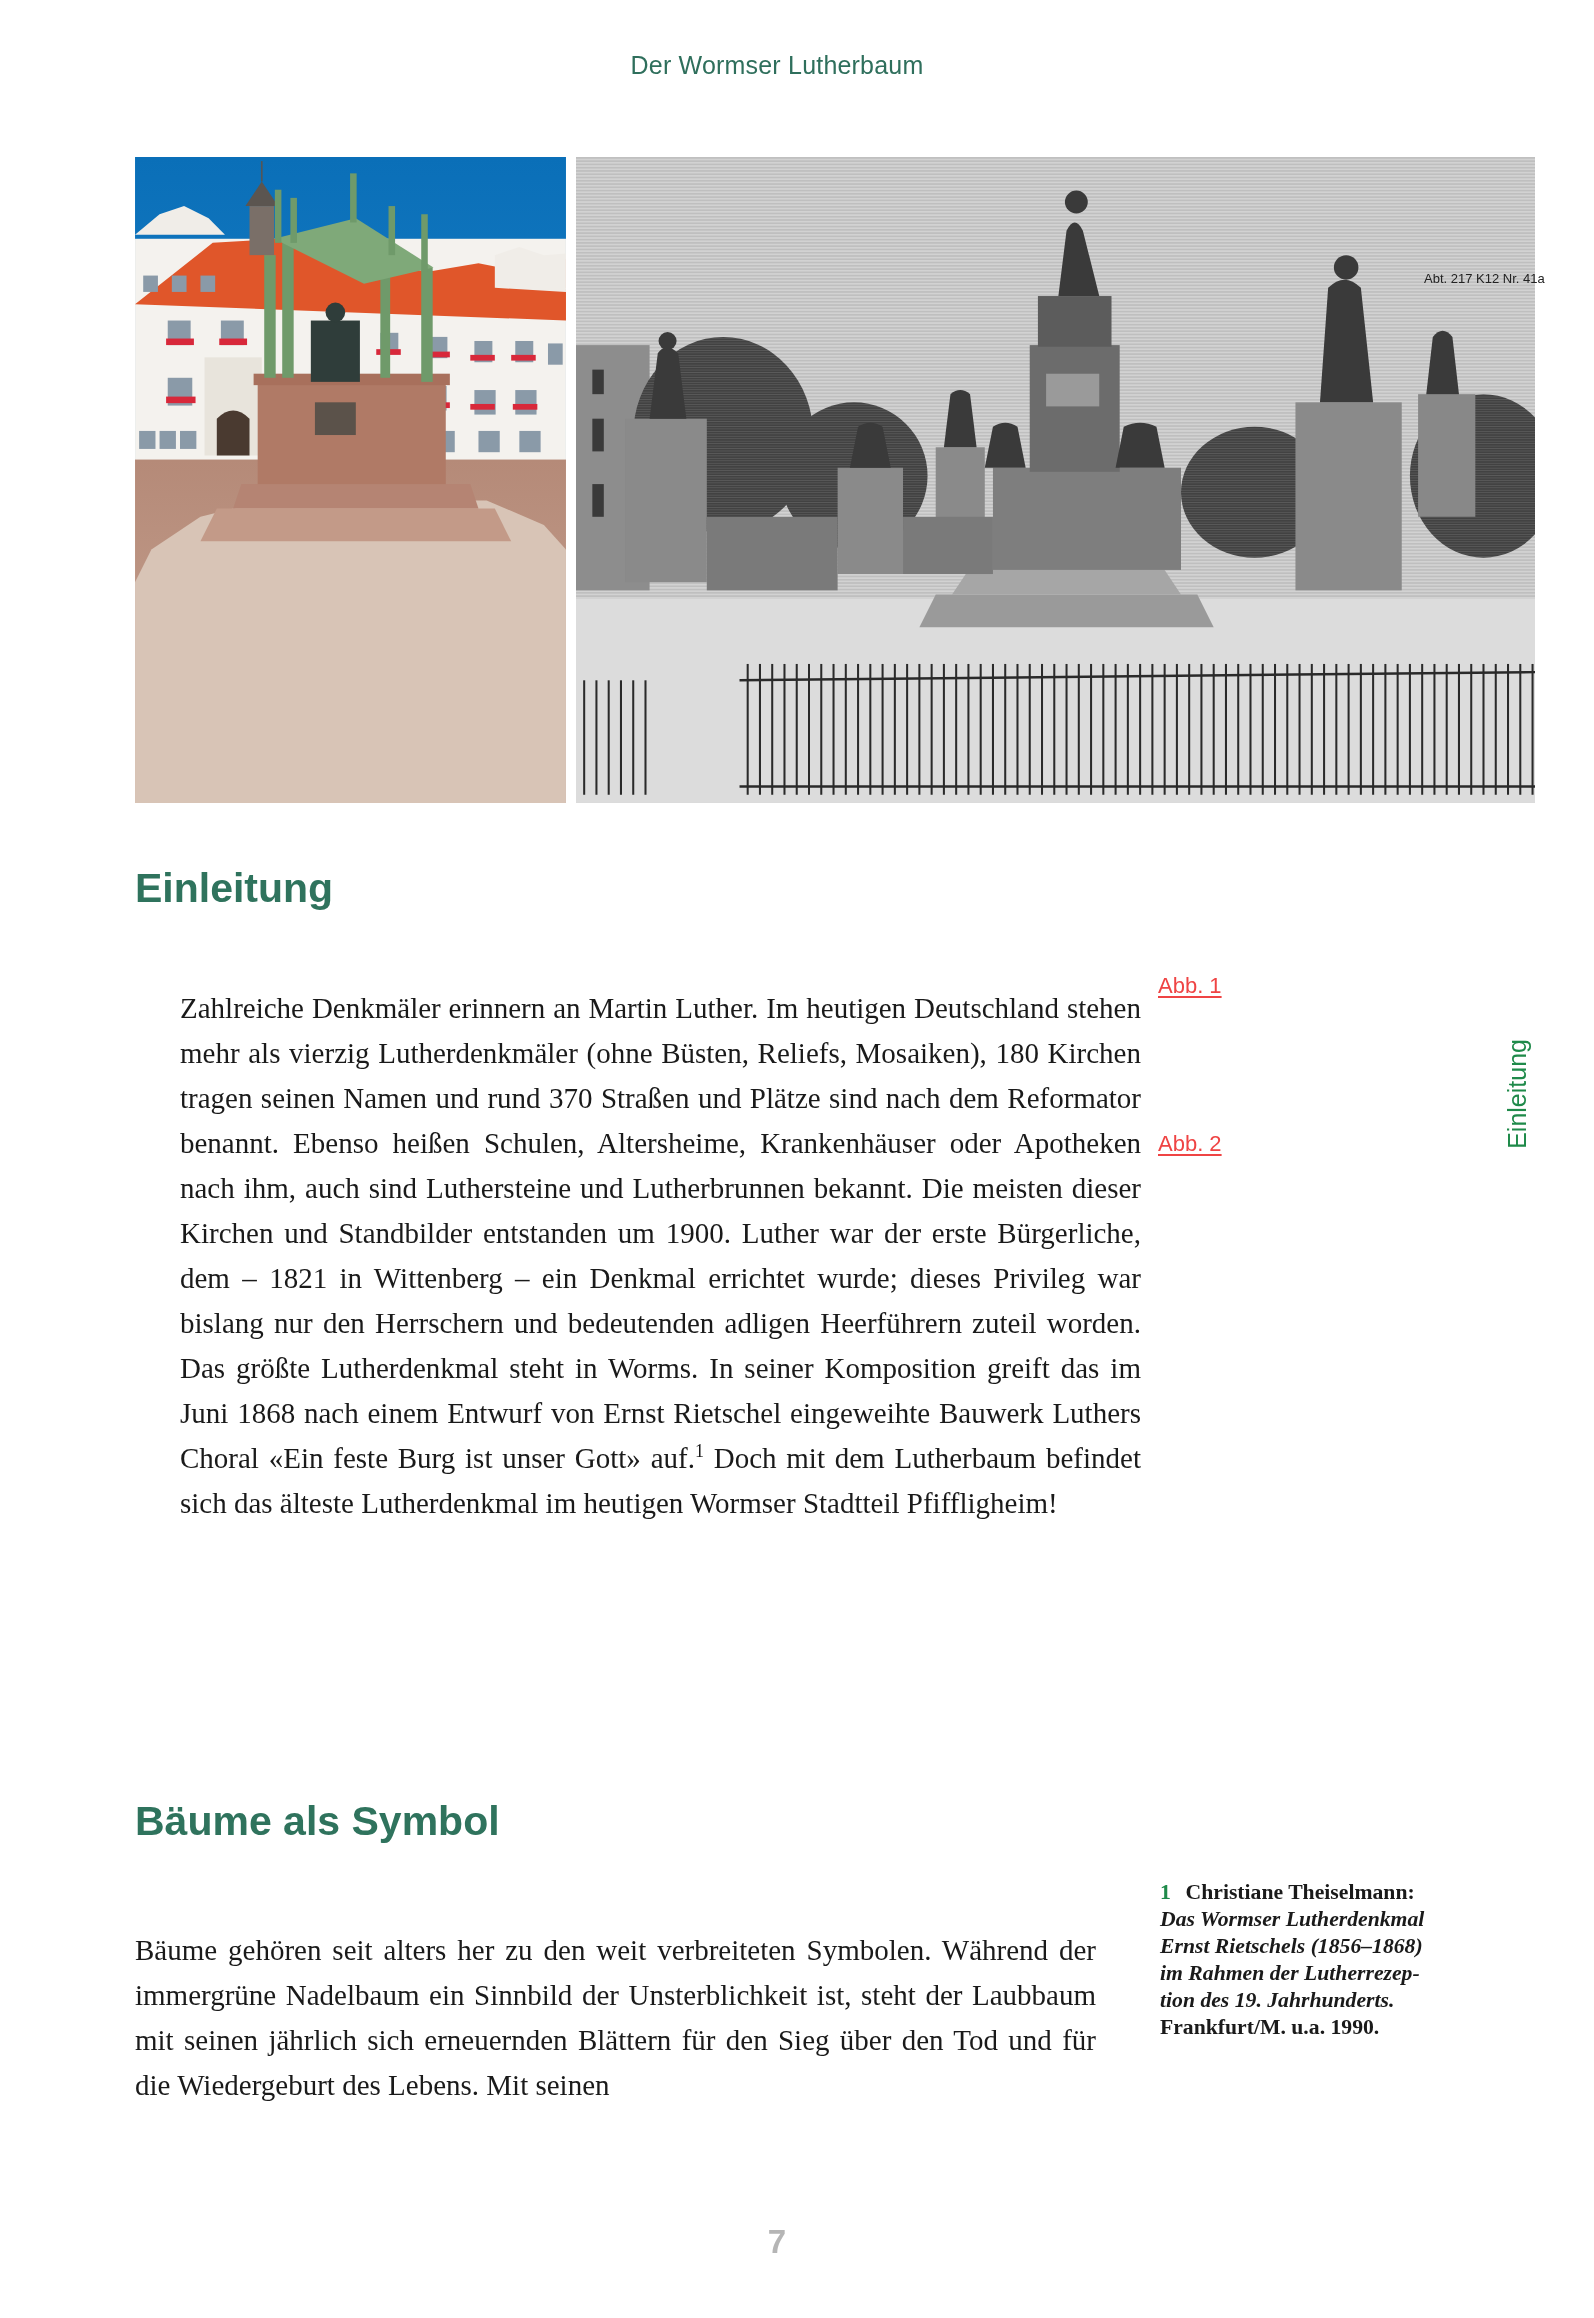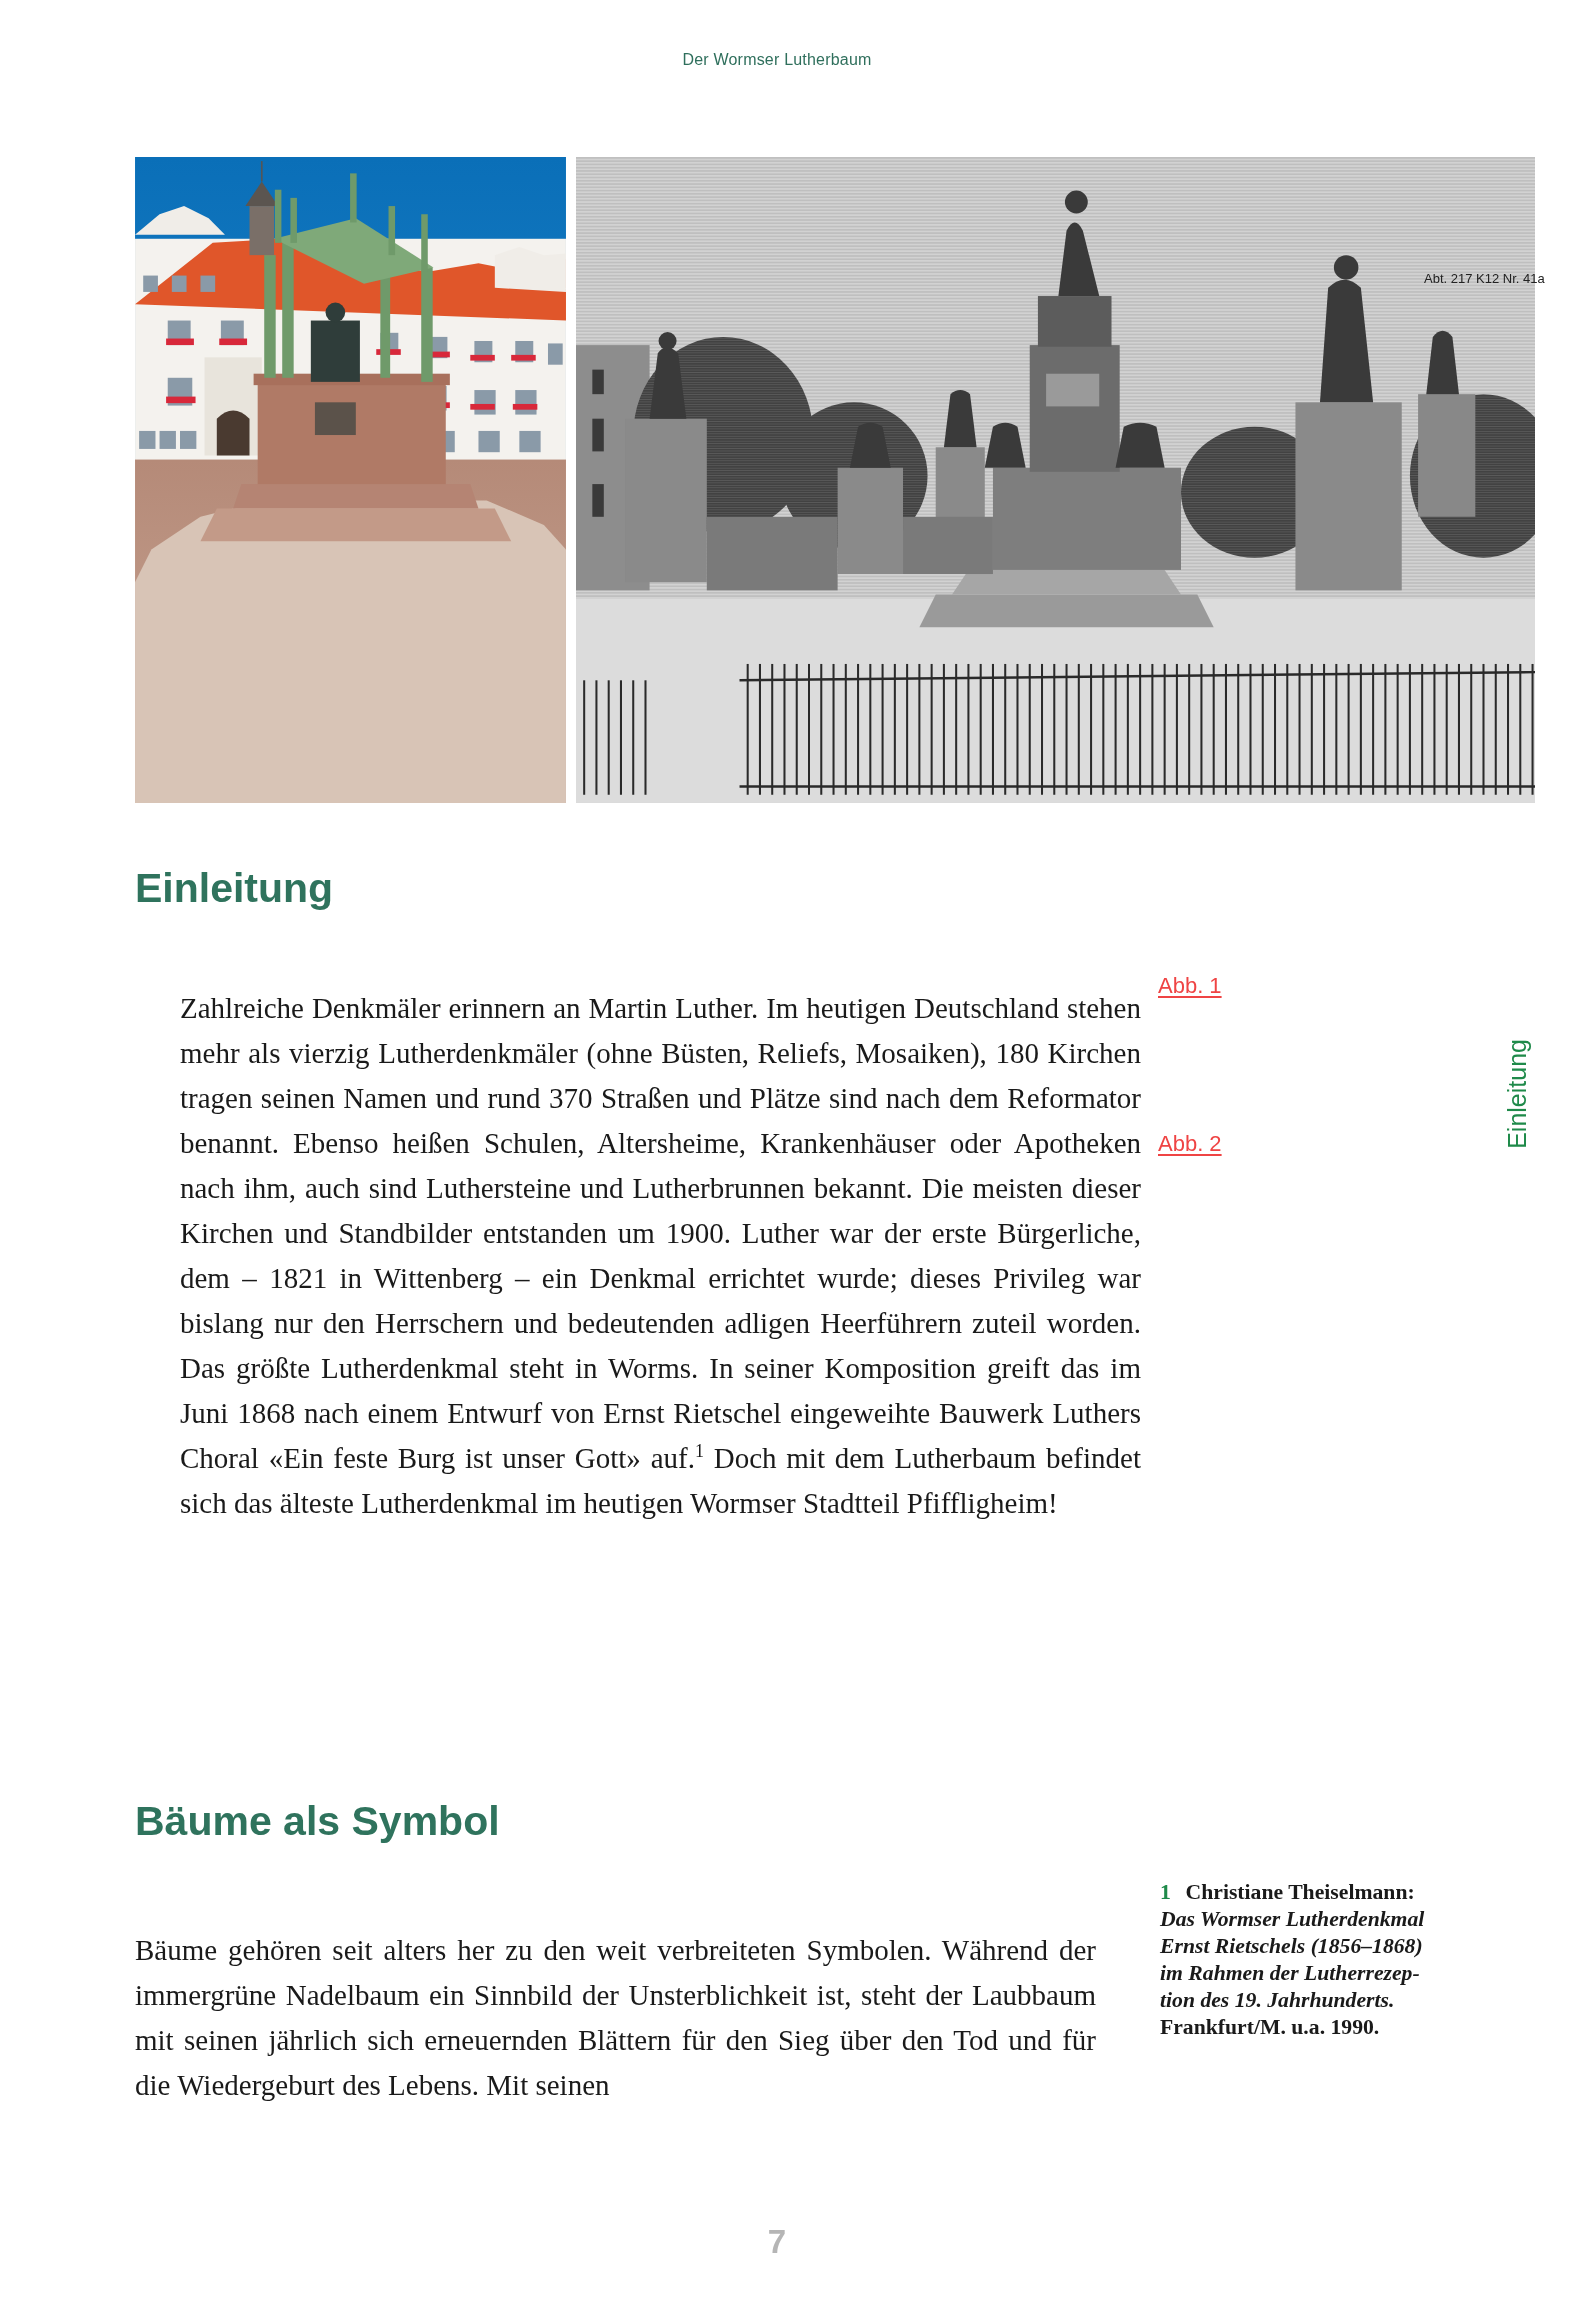--- a/index.html
+++ b/index.html
@@ -1,21 +1,21 @@
 <!DOCTYPE html>
 <html style="font-size:13px"><head>
 <meta charset="utf-8">
 <style>
   html, body { margin: 0; padding: 0; background: #ffffff; }
   body { width: 1594px; height: 2319px; position: relative; overflow: hidden; }
   .abs { position: absolute; }
   .sans { font-family: "Liberation Sans", "DejaVu Sans", sans-serif; }
   .serif { font-family: "Liberation Serif", "DejaVu Serif", serif; }
 
-  .running-head { left: 0; width: 1554px; top: 51px; text-align: center; font-size: 16px; color: #2f6f5c; letter-spacing: 0.2px; }
+  .running-head { left: 0; width: 1554px; top: 51px; text-align: center; font-size: 25px; color: #2f6f5c; letter-spacing: 0.2px; }
 
   .img1 { left: 135px; top: 157px; width: 431px; height: 646px; overflow: hidden; }
   .img2 { left: 576px; top: 157px; width: 959px; height: 646px; overflow: hidden; background: #cfcfcf; }
 
   .credit { left: 1538px; top: 157px; width: 33px; height: 147px; }
   .credit span { position: absolute; right: 0; bottom: 0; transform-origin: right bottom; transform: rotate(-90deg) translate(100%, 0); white-space: nowrap; font-size: 13px; color: #222; }
   .credit-rot { position: absolute; left: 0; top: 0; writing-mode: vertical-rl; transform: rotate(180deg); font-size: 13px; color: #222; white-space: nowrap; }
 
   .h2 { font-weight: bold; font-size: 41px; color: #2f735d; }
   .h-einleitung { left: 135px; top: 865px; }

